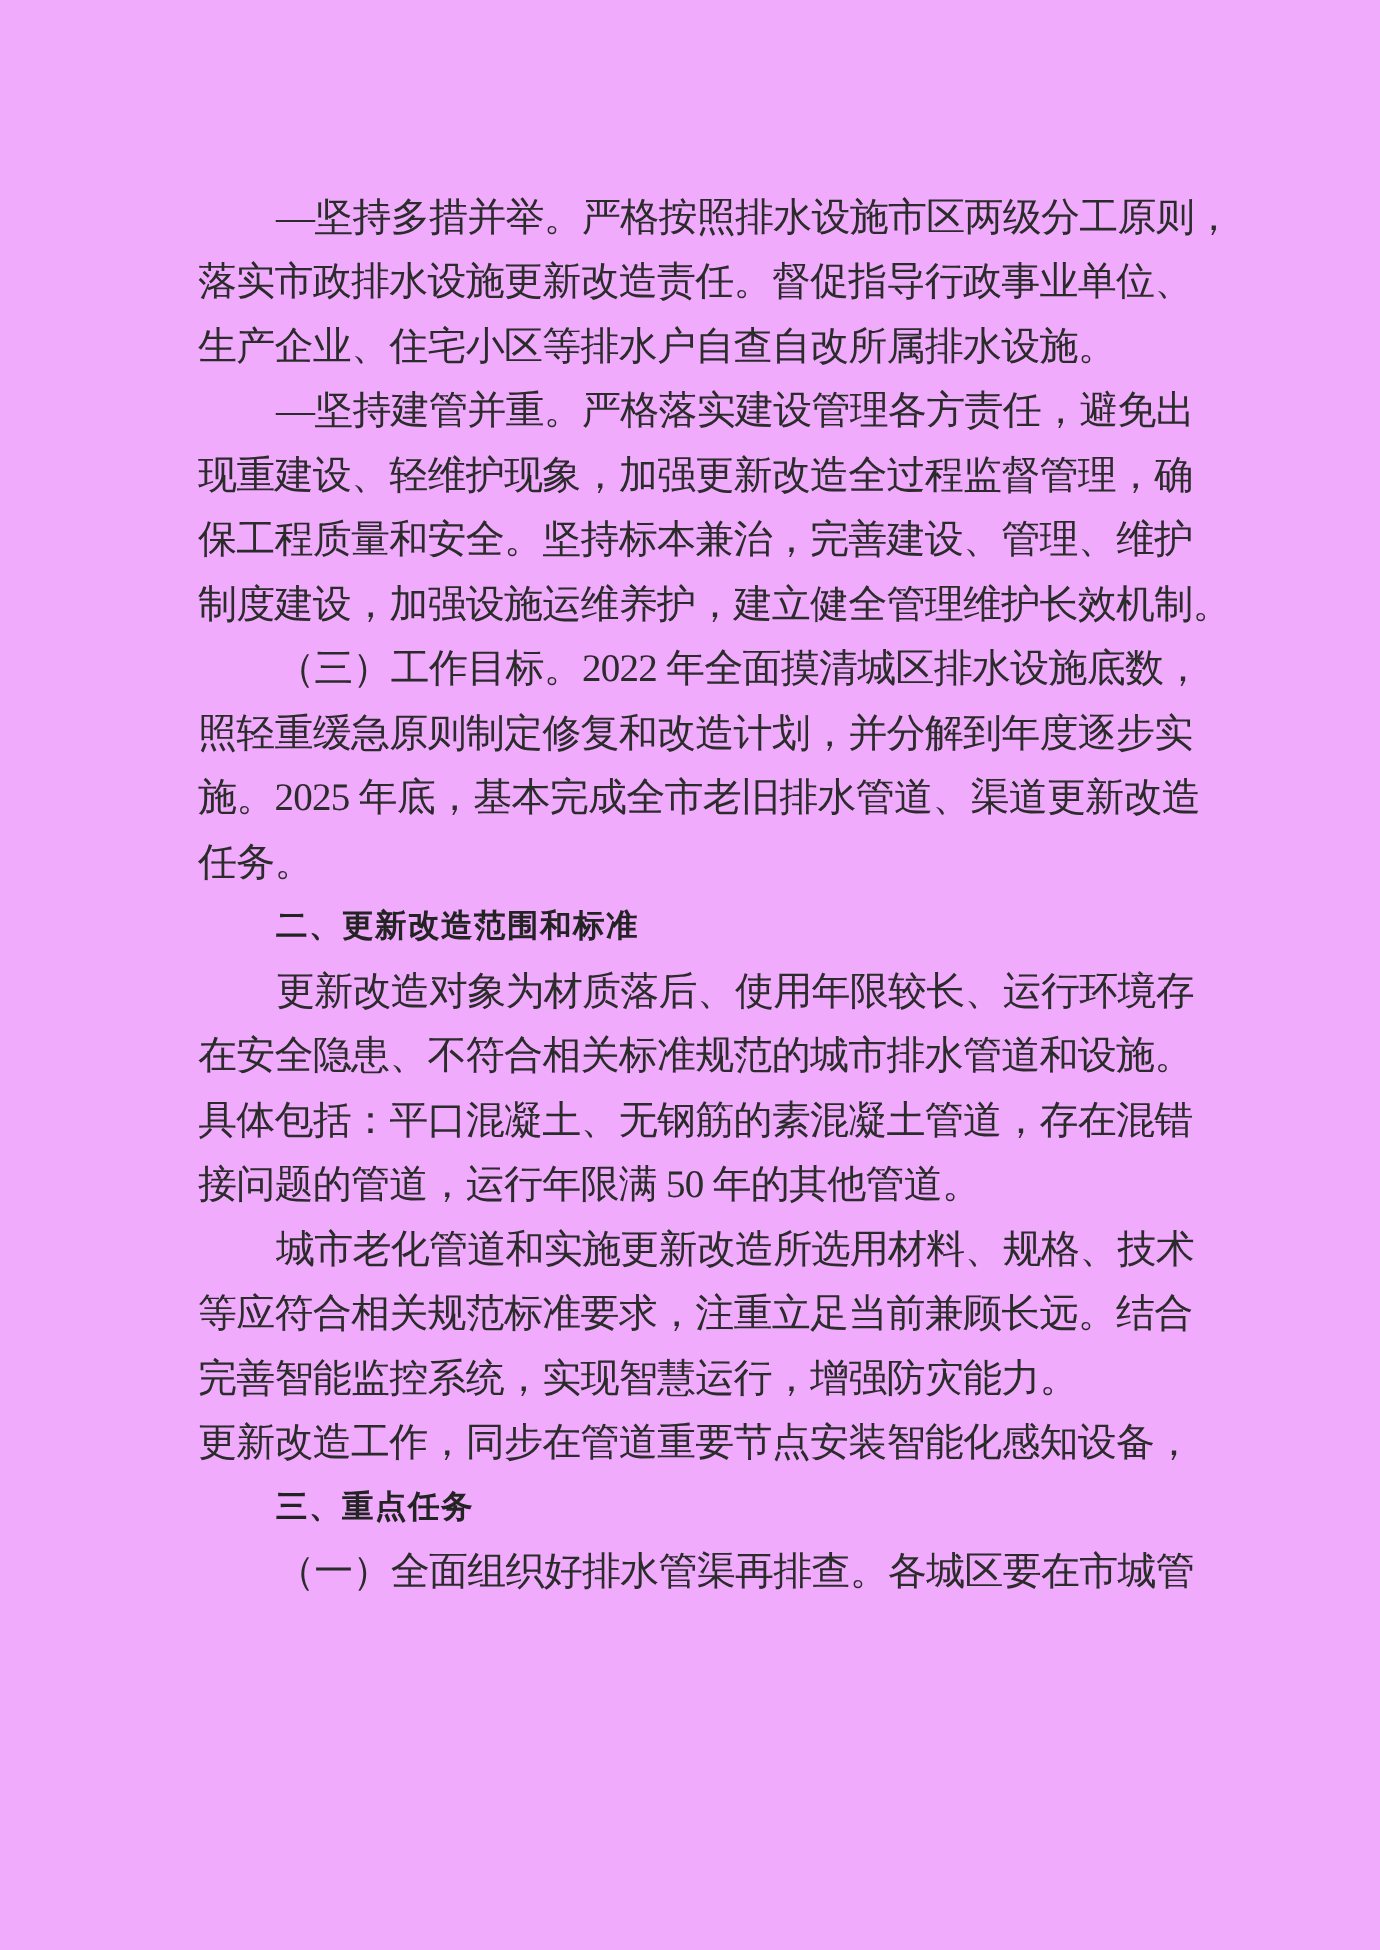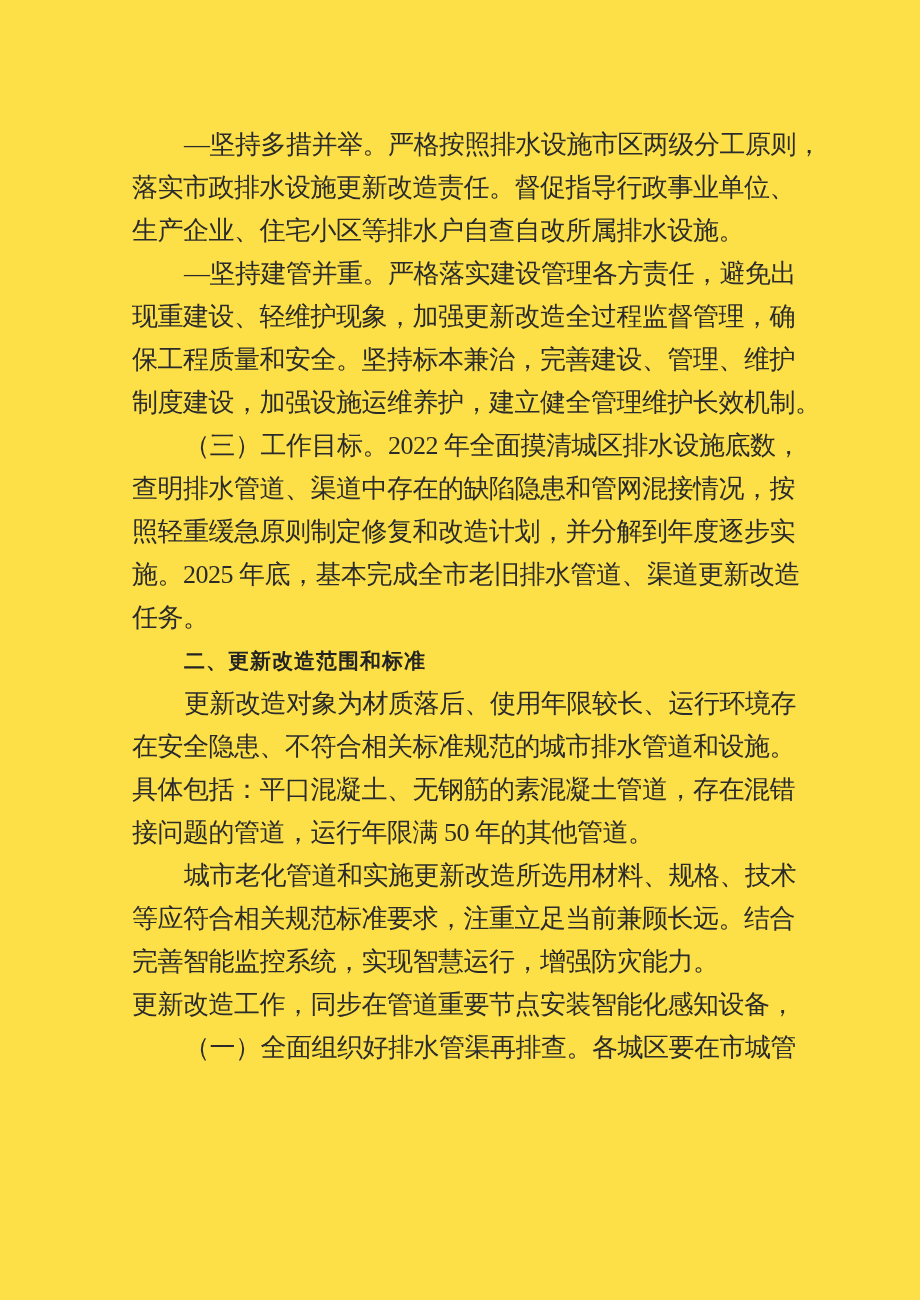--- a/index.html
+++ b/index.html
@@ -13,21 +13,21 @@
     background: #fdfdfd;
     overflow: hidden;
     position: relative;
   }
   .page {
     position: absolute;
     left: 0;
     top: 0;
     width: 920px;
     height: 1300px;
-    background: #fde047;
+    background: #f0abfc;
   }
   .textblock {
     position: absolute;
     left: 132px;
     top: 123px;
     width: 672px;
   }
   .line {
     height: 43px;
     line-height: 43px;
@@ -70,21 +70,20 @@
     <div class="line indent"><span class="seg-lead">—坚持建管并重。</span><span class="seg-body">严格落实建设管理各方责任，避免出</span></div>
 
     <div class="line"><span class="seg-body">现重建设、轻维护现象，加强更新改造全过程监督管理，确</span></div>
 
     <div class="line"><span class="seg-body">保工程质量和安全。坚持标本兼治，完善建设、管理、维护</span></div>
 
     <div class="line"><span class="seg-body">制度建设，加强设施运维养护，建立健全管理维护长效机制。</span></div>
 
     <div class="line indent"><span class="seg-lead">（三）工作目标。</span><span class="seg-body">2022 年全面摸清城区排水设施底数，</span></div>
 
-    <div class="line"><span class="seg-body">查明排水管道、渠道中存在的缺陷隐患和管网混接情况，按</span></div>
 
     <div class="line"><span class="seg-body">照轻重缓急原则制定修复和改造计划，并分解到年度逐步实</span></div>
 
     <div class="line"><span class="seg-body">施。2025 年底，基本完成全市老旧排水管道、渠道更新改造</span></div>
 
     <div class="line"><span class="seg-body">任务。</span></div>
 
     <div class="line indent heading"><span>二、更新改造范围和标准</span></div>
 
     <div class="line indent"><span class="seg-body">更新改造对象为材质落后、使用年限较长、运行环境存</span></div>
@@ -96,18 +95,19 @@
     <div class="line"><span class="seg-body">接问题的管道，运行年限满 50 年的其他管道。</span></div>
 
     <div class="line indent"><span class="seg-body">城市老化管道和实施更新改造所选用材料、规格、技术</span></div>
 
     <div class="line"><span class="seg-body">等应符合相关规范标准要求，注重立足当前兼顾长远。结合</span></div>
 
     <div class="line"><span class="seg-body">完善智能监控系统，实现智慧运行，增强防灾能力。</span></div>
 
     <div class="line"><span class="seg-body">更新改造工作，同步在管道重要节点安装智能化感知设备，</span></div>
 
+    <div class="line indent heading"><span>三、重点任务</span></div>
 
     <div class="line indent"><span class="seg-lead">（一）全面组织好排水管渠再排查。</span><span class="seg-body">各城区要在市城管</span></div>
 
 
   </div>
 </div>
 
 </body></html>

